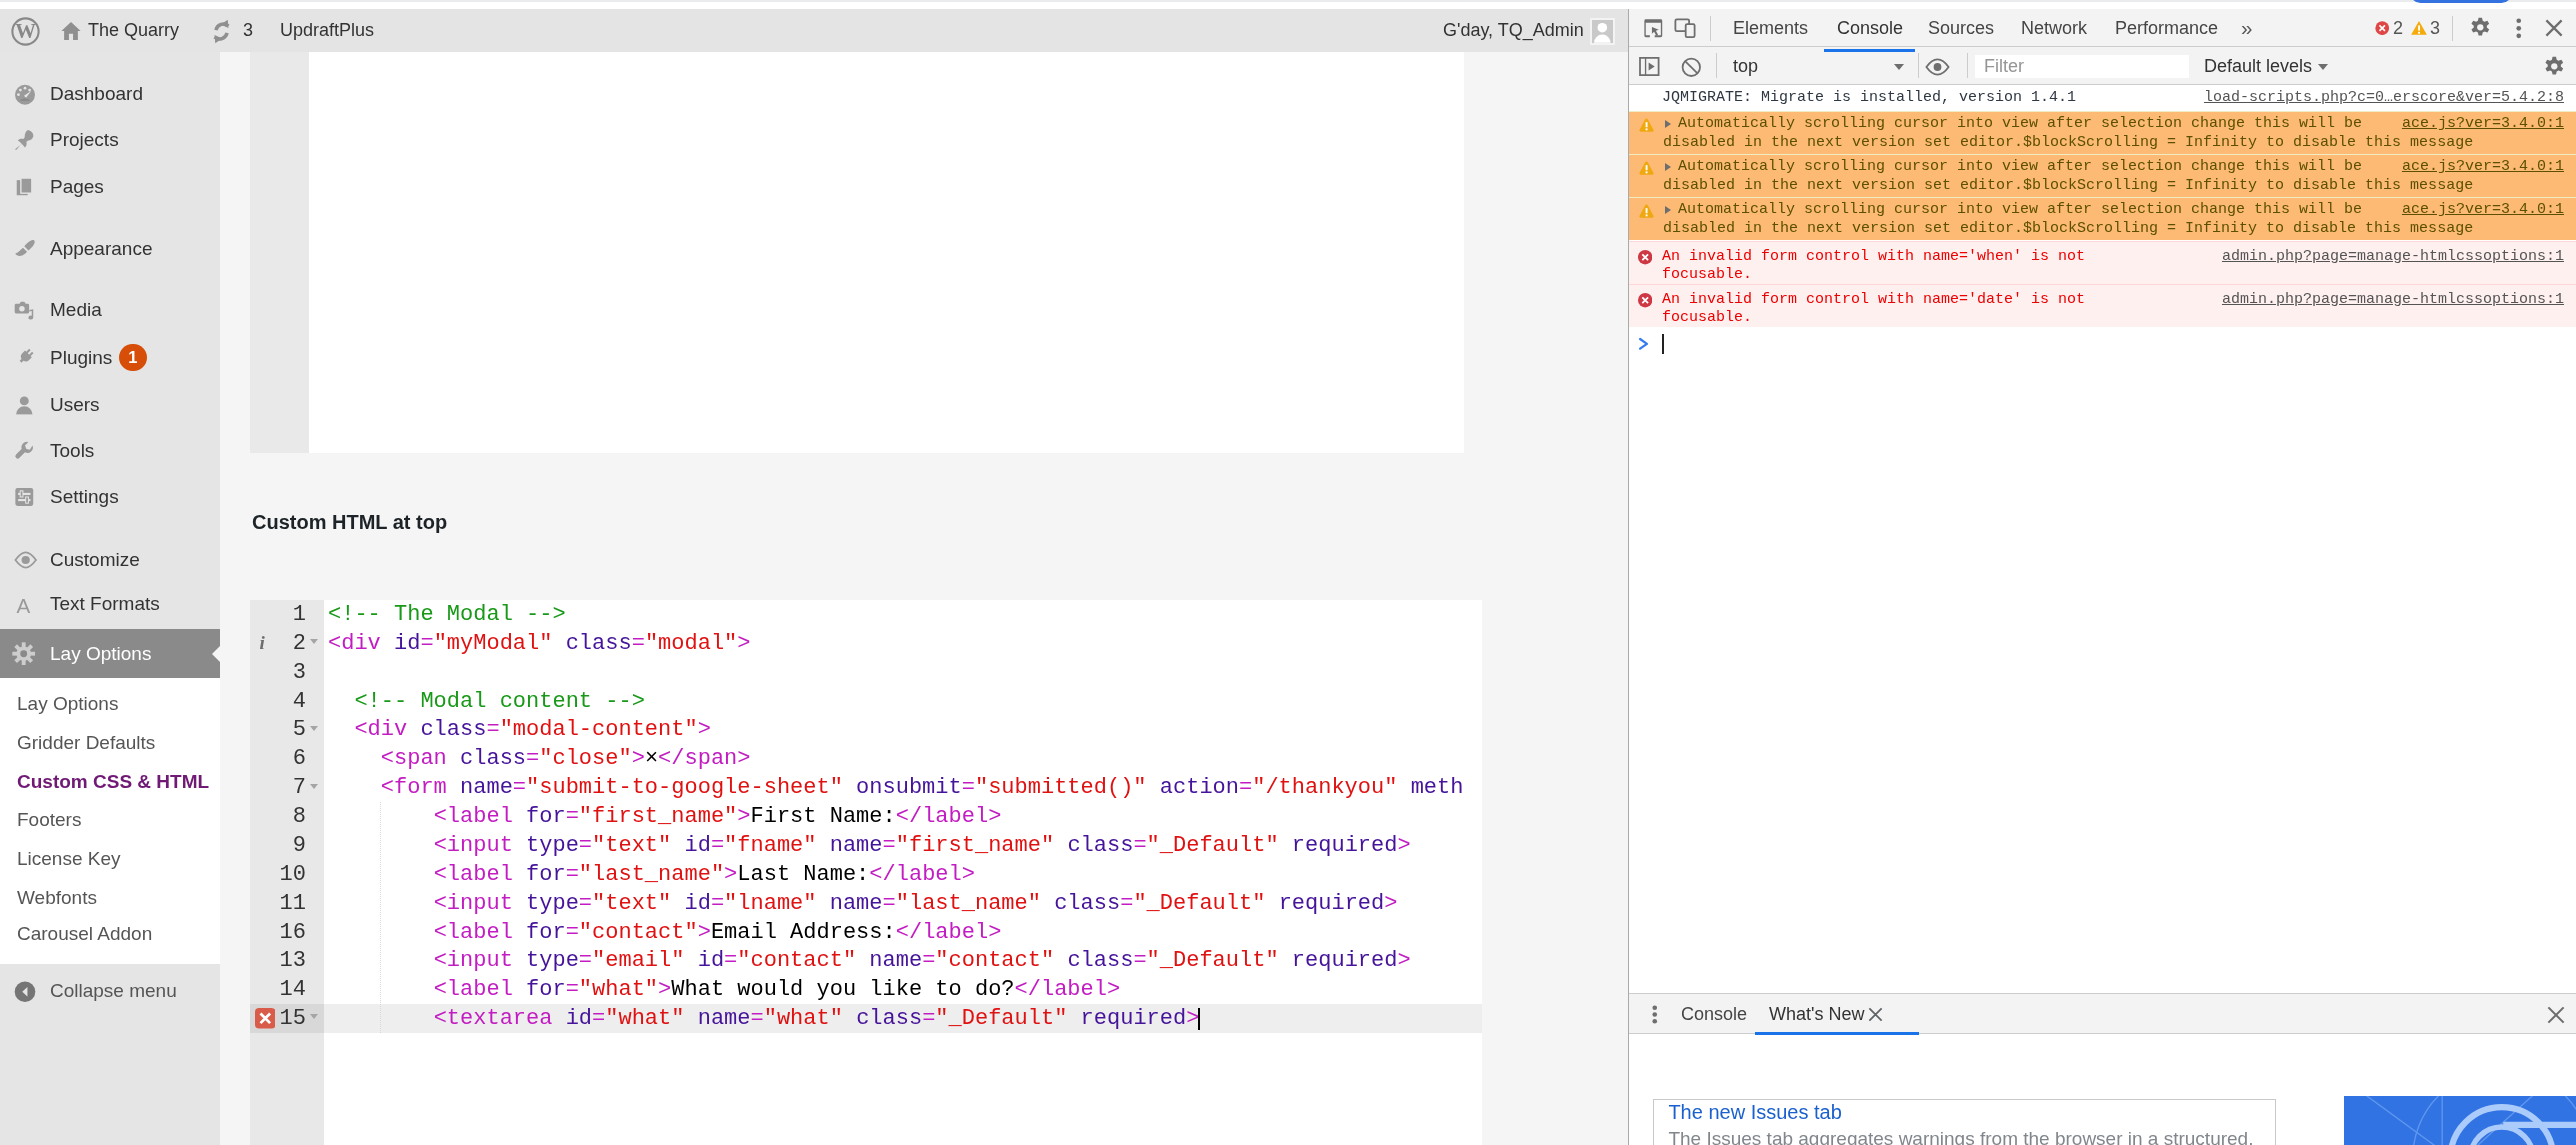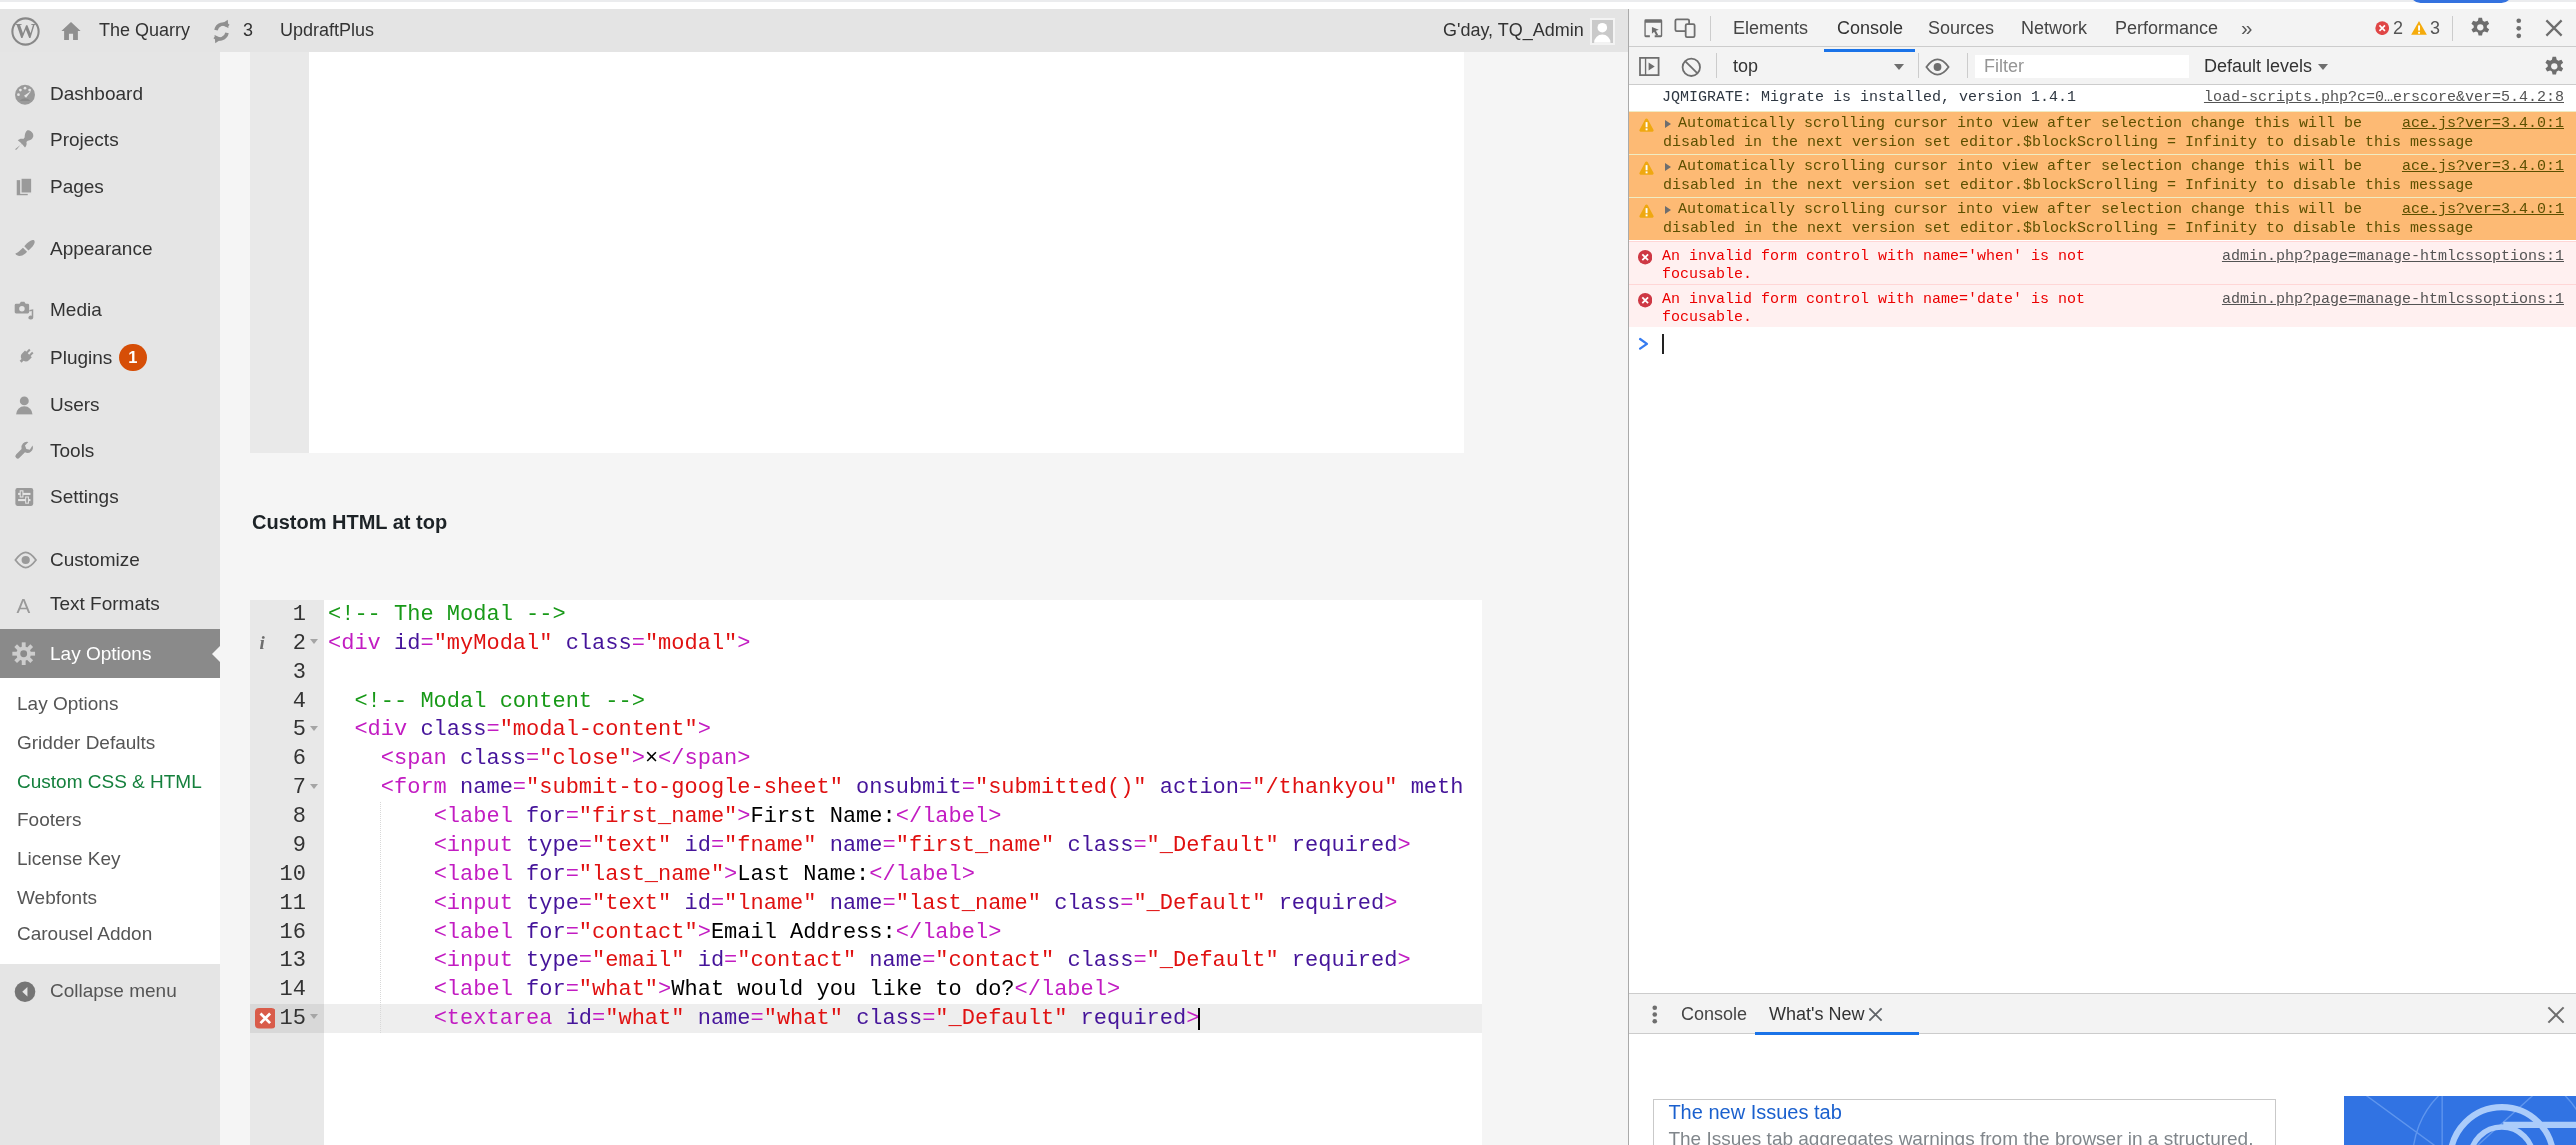--- a/index.html
+++ b/index.html
@@ -55,21 +55,21 @@
 <div class="abs" id="bluepill"></div>
 
 <div class="abs" id="adminbar">
   <svg class="abs" style="left:11px;top:7.6px;font-size:26px" width="29" height="29" viewBox="0 0 42 42">
     <circle cx="21" cy="21" r="19" fill="none" stroke="#888" stroke-width="3"></circle>
     <text x="21" y="30" font-family="Liberation Serif,serif" font-size="30" fill="#888" text-anchor="middle" font-weight="bold">W</text>
   </svg>
   <svg class="abs" style="left:60px;top:11px" width="22" height="22" viewBox="0 0 32 32">
     <path d="M16 3 L30 16 L26 16 L26 29 L19 29 L19 20 L13 20 L13 29 L6 29 L6 16 L2 16 Z" fill="#8f8f8f"></path>
   </svg>
-  <div class="it" style="left:99px">The Quarry</div>
+  <div class="it" style="left:88px">The Quarry</div>
   <svg class="abs" style="left:209px;top:9.6px" width="25" height="25" viewBox="0 0 36 36">
     <path d="M10 16 A 11 11 0 0 1 28 10" fill="none" stroke="#8f8f8f" stroke-width="5"></path>
     <path d="M27 1 l1 12 -11 -5 z" fill="#8f8f8f"></path>
     <path d="M26 20 A 11 11 0 0 1 8 26" fill="none" stroke="#8f8f8f" stroke-width="5"></path>
     <path d="M9 35 l-1 -12 11 5 z" fill="#8f8f8f"></path>
   </svg>
   <div class="it" style="left:243px">3</div>
   <div class="it" style="left:280px">UpdraftPlus</div>
   <div class="it" style="left:1443px">G'day, TQ_Admin</div>
   <div class="abs" style="left:1590px;top:9px;width:25px;height:27px;background:#c9c9c9;border:2.1px solid #f3f3f3">
@@ -184,21 +184,21 @@
             </g>
           </g>
           <circle cx="17" cy="17" r="5" fill="#8a8a8a"></circle>
         </svg></span>
     <span class="abs" style="left:50px;top:50%;transform:translateY(-50%)">Lay Options</span>
   </div>
   <div class="abs" id="selnotch"></div>
   <div class="abs" id="submenu">
     <div class="smi" style="top:26px">Lay Options</div>
     <div class="smi" style="top:65px">Gridder Defaults</div>
-    <div class="smi" style="top:104px;color:#15803d;font-weight:normal">Custom CSS &amp; HTML</div>
+    <div class="smi" style="top:104px;color:#701a75;font-weight:bold">Custom CSS &amp; HTML</div>
     <div class="smi" style="top:142px">Footers</div>
     <div class="smi" style="top:181px">License Key</div>
     <div class="smi" style="top:220px">Webfonts</div>
     <div class="smi" style="top:256px">Carousel Addon</div>
   </div>
   <div class="mi" style="top:915px">
       <span class="ic"><svg width="22" height="22" viewBox="0 0 32 32">
           <circle cx="16" cy="16" r="15" fill="#757575"></circle>
           <path d="M19.5 9 L12 16 L19.5 23 Z" fill="#e5e5e5"></path>
         </svg></span>

